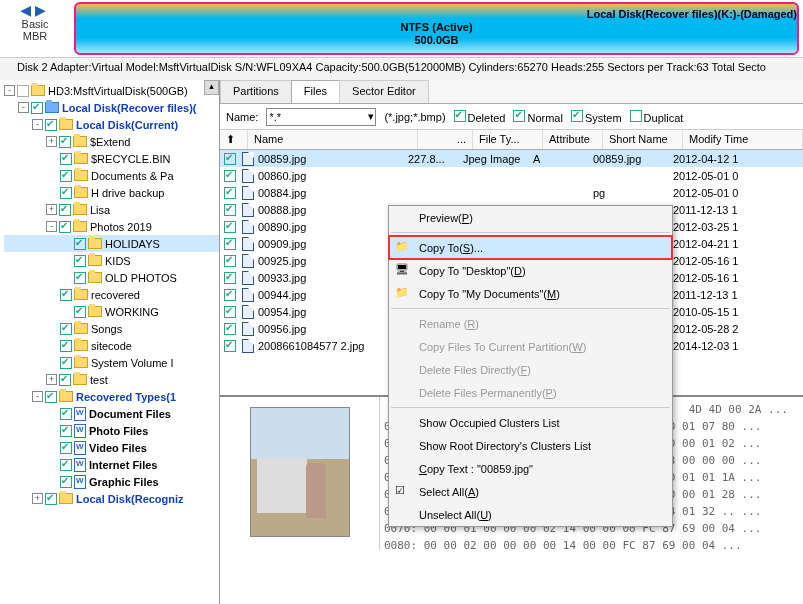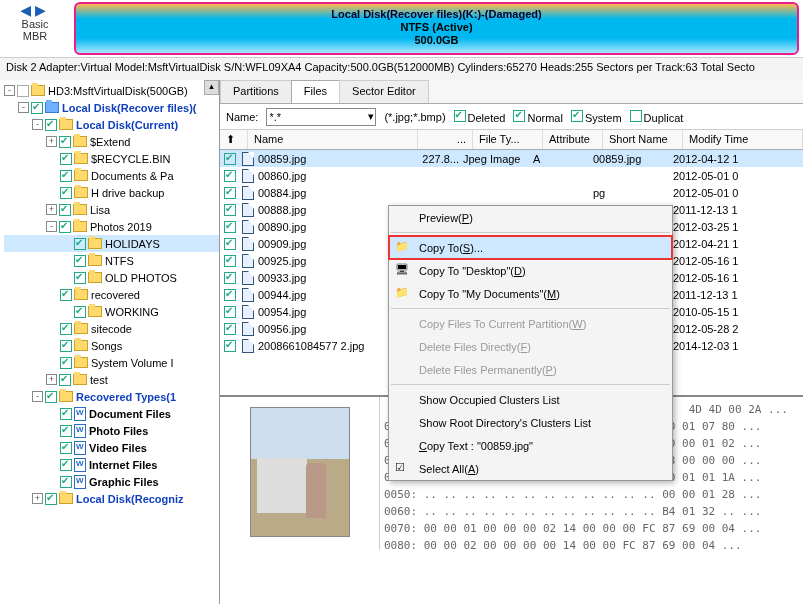--- a/index.html
+++ b/index.html
@@ -3,22 +3,22 @@
 <meta charset="utf-8">
 <style>
 * { margin:0; padding:0; box-sizing:border-box; font-family:"Segoe UI",Tahoma,sans-serif; font-size:11px; }
 body { width:803px; height:604px; background:#fff; overflow:hidden; position:relative; }
 .topbar { display:flex; height:58px; border-bottom:1px solid #ccc; }
 .basic-mbr { width:70px; text-align:center; padding-top:2px; }
 .basic-mbr .arrows { font-size:14px; color:#1a5fb4; letter-spacing:4px; }
 .basic-mbr .lbl { font-size:11px; color:#333; line-height:12px; }
 .disk-banner { flex:1; margin:2px 4px; border:2px solid #e91e8c; border-radius:6px; background:linear-gradient(#ffb84d,#00b8f0 30%,#00b8f0 70%,#a8e6ff); text-align:center; font-weight:bold; padding-top:4px; line-height:13px; }
 .disk-banner div { font-size:11px; }
-.disk-banner .title { color:#003; }
-.infobar { height:22px; padding:3px 6px; background:#f4f4f4; color:#000; white-space:nowrap; overflow:hidden; }
+.disk-banner .title { color:#003;text-align:right; }
+.infobar { height:22px; padding:3px 17px; background:#f4f4f4; color:#000; white-space:nowrap; overflow:hidden; }
 .main { display:flex; height:calc(604px - 58px - 22px); }
 .tree { width:220px; border-right:1px solid #999; overflow:hidden; position:relative; }
 .tree-inner { padding:2px 0 2px 4px; }
 .tree-row { display:flex; align-items:center; height:17px; white-space:nowrap; }
 .tree-row.sel { background:#cde8ff; }
 .expander { width:11px; height:11px; border:1px solid #888; text-align:center; line-height:8px; font-size:9px; margin-right:2px; color:#555; cursor:pointer; }
 .spacer { display:inline-block; width:14px; }
 .chk { width:12px; height:12px; border:1px solid #2a8; margin-right:2px; position:relative; cursor:pointer; }
 .chk.on::after { content:"✔"; position:absolute; top:-2px; left:0; color:#2a8; font-size:10px; }
 .chk.off { border-color:#aaa; }
@@ -171,21 +171,21 @@
           <span class="tree-label ">HOLIDAYS</span>
         </div>
         <div class="tree-row">
           <span class="spacer"></span>
           <span class="spacer"></span>
           <span class="spacer"></span>
           <span class="spacer"></span>
           <span class="spacer"></span>
           <span class="chk on"></span>
           <span class="folder"></span>
-          <span class="tree-label ">NTFS</span>
+          <span class="tree-label ">KIDS</span>
         </div>
         <div class="tree-row">
           <span class="spacer"></span>
           <span class="spacer"></span>
           <span class="spacer"></span>
           <span class="spacer"></span>
           <span class="spacer"></span>
           <span class="chk on"></span>
           <span class="folder"></span>
           <span class="tree-label ">OLD PHOTOS</span>
@@ -209,30 +209,30 @@
           <span class="folder"></span>
           <span class="tree-label ">WORKING</span>
         </div>
         <div class="tree-row">
           <span class="spacer"></span>
           <span class="spacer"></span>
           <span class="spacer"></span>
           <span class="spacer"></span>
           <span class="chk on"></span>
           <span class="folder"></span>
+          <span class="tree-label ">Songs</span>
+        </div>
+        <div class="tree-row">
+          <span class="spacer"></span>
+          <span class="spacer"></span>
+          <span class="spacer"></span>
+          <span class="spacer"></span>
+          <span class="chk on"></span>
+          <span class="folder"></span>
           <span class="tree-label ">sitecode</span>
-        </div>
-        <div class="tree-row">
-          <span class="spacer"></span>
-          <span class="spacer"></span>
-          <span class="spacer"></span>
-          <span class="spacer"></span>
-          <span class="chk on"></span>
-          <span class="folder"></span>
-          <span class="tree-label ">Songs</span>
         </div>
         <div class="tree-row">
           <span class="spacer"></span>
           <span class="spacer"></span>
           <span class="spacer"></span>
           <span class="spacer"></span>
           <span class="chk on"></span>
           <span class="folder"></span>
           <span class="tree-label ">System Volume I</span>
         </div>
@@ -337,21 +337,21 @@
       <div class="col" style="width:60px">Attribute</div>
       <div class="col" style="width:80px">Short Name</div>
       <div class="col" style="flex:1">Modify Time</div>
     </div>
 
     <div class="filelist" id="filelist">
         <div class="filerow sel">
           <span class="chk on" style="margin-right:6px"></span>
           <span class="file-icon"></span>
           <span class="cell" style="width:150px">00859.jpg</span>
-          <span class="cell" style="width:55px;text-align:right">227.8...</span>
+          <span class="cell" style="width:55px;text-align:left">227.8...</span>
           <span class="cell" style="width:70px">Jpeg Image</span>
           <span class="cell" style="width:60px">A</span>
           <span class="cell" style="width:80px">00859.jpg</span>
           <span class="cell" style="flex:1">2012-04-12 1</span>
         </div>
         <div class="filerow">
           <span class="chk on" style="margin-right:6px"></span>
           <span class="file-icon"></span>
           <span class="cell" style="width:150px">00860.jpg</span>
           <span class="cell" style="width:55px;text-align:right"></span>
@@ -493,20 +493,23 @@
     <div class="mi">
       <span class="ic">🖥</span>
       <span>Copy To "Desktop"(<span class="underline">D</span>)</span>
     </div>
     <div class="mi">
       <span class="ic">📁</span>
       <span>Copy To "My Documents"(<span class="underline">M</span>)</span>
     </div>
     <div class="mi sep"></div>
     <div class="mi disabled">
+      <span>Rename (<span class="underline">R</span>)</span>
+    </div>
+    <div class="mi disabled">
       <span>Copy Files To Current Partition(<span class="underline">W</span>)</span>
     </div>
     <div class="mi disabled">
       <span>Delete Files Directly(<span class="underline">F</span>)</span>
     </div>
     <div class="mi disabled">
       <span>Delete Files Permanently(<span class="underline">P</span>)</span>
     </div>
     <div class="mi sep"></div>
     <div class="mi">
@@ -515,13 +518,16 @@
     <div class="mi">
       <span>Show Root Directory's Clusters List</span>
     </div>
     <div class="mi">
       <span><span class="underline">C</span>opy Text : "00859.jpg"</span>
     </div>
     <div class="mi">
       <span class="ic">☑</span>
       <span>Select All(<span class="underline">A</span>)</span>
     </div>
+    <div class="mi">
+      <span>Unselect All(<span class="underline">U</span>)</span>
+    </div>
   </div>
 
 </body></html>

